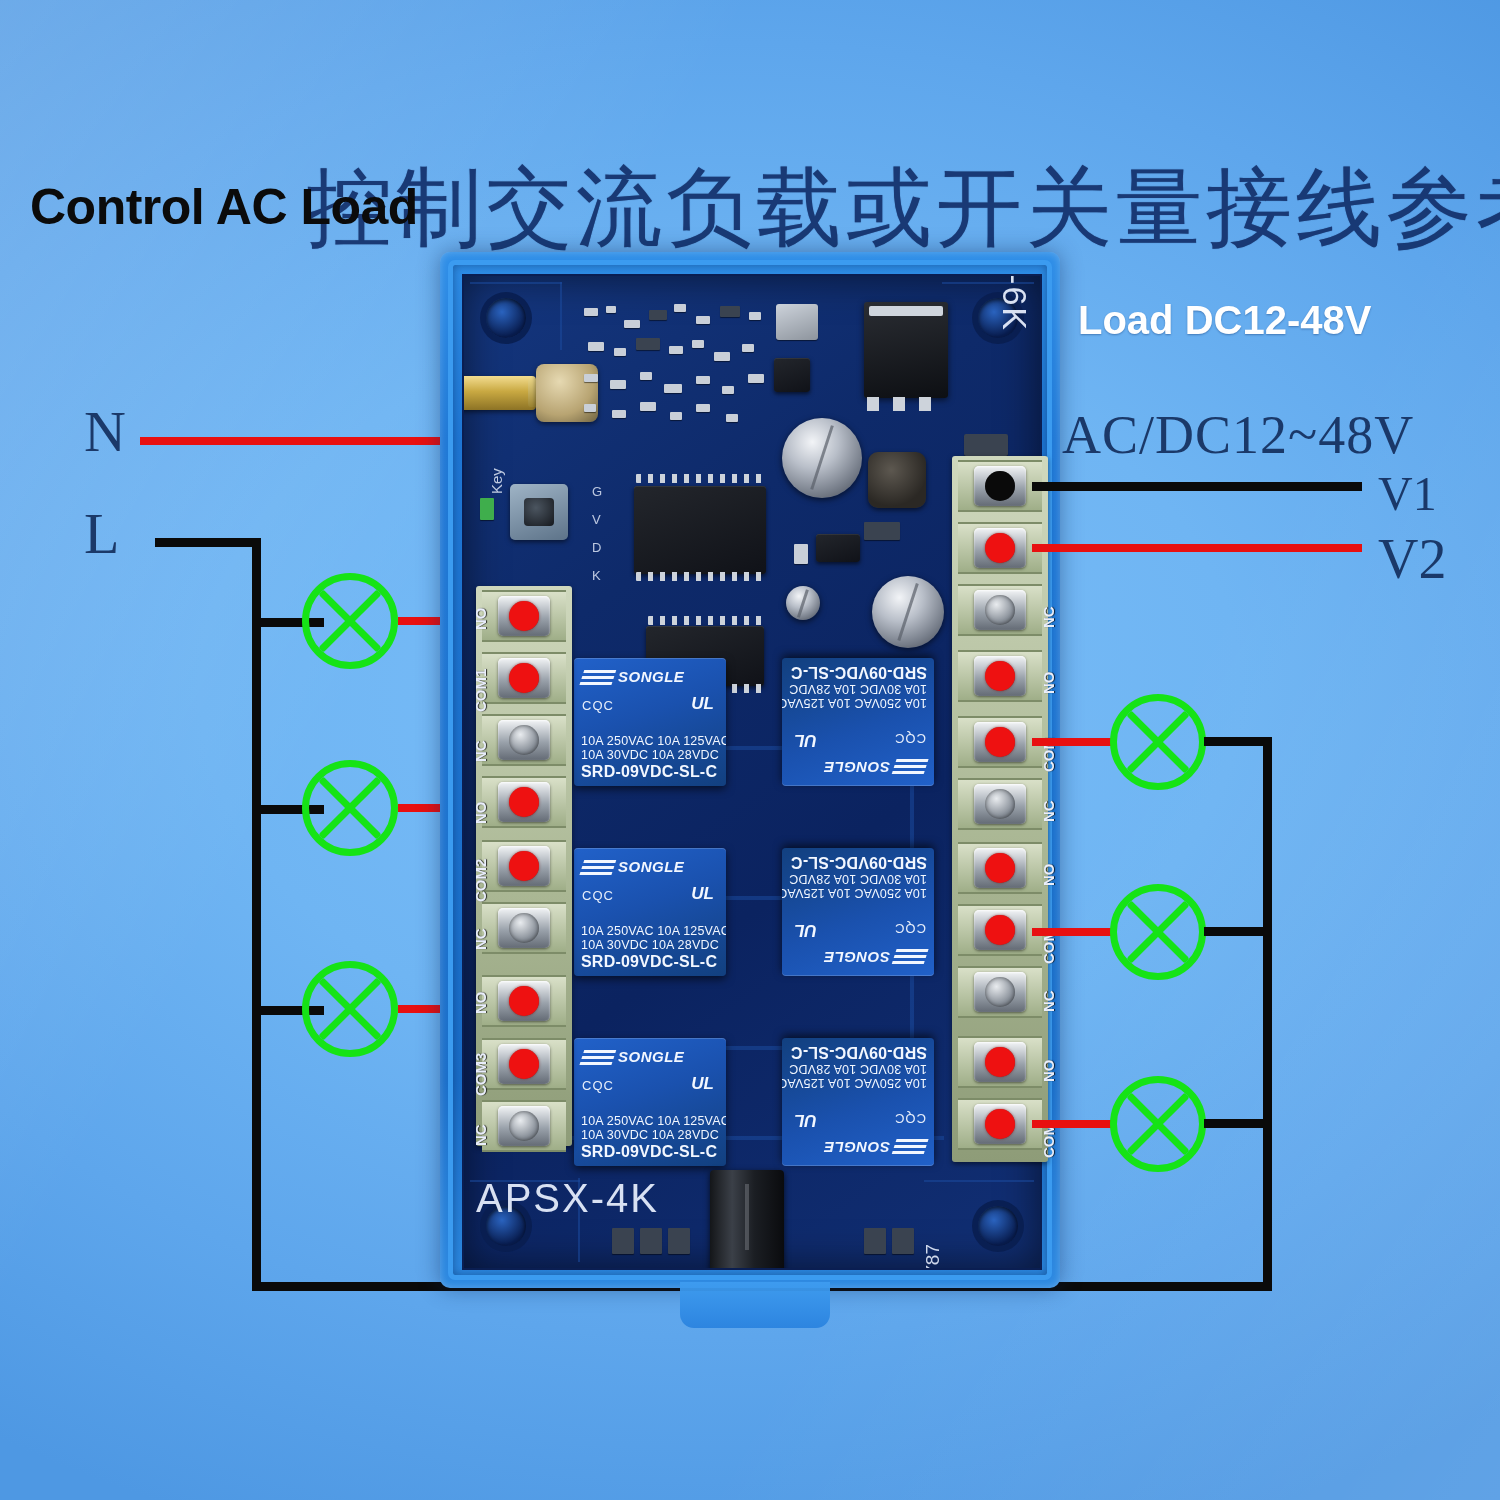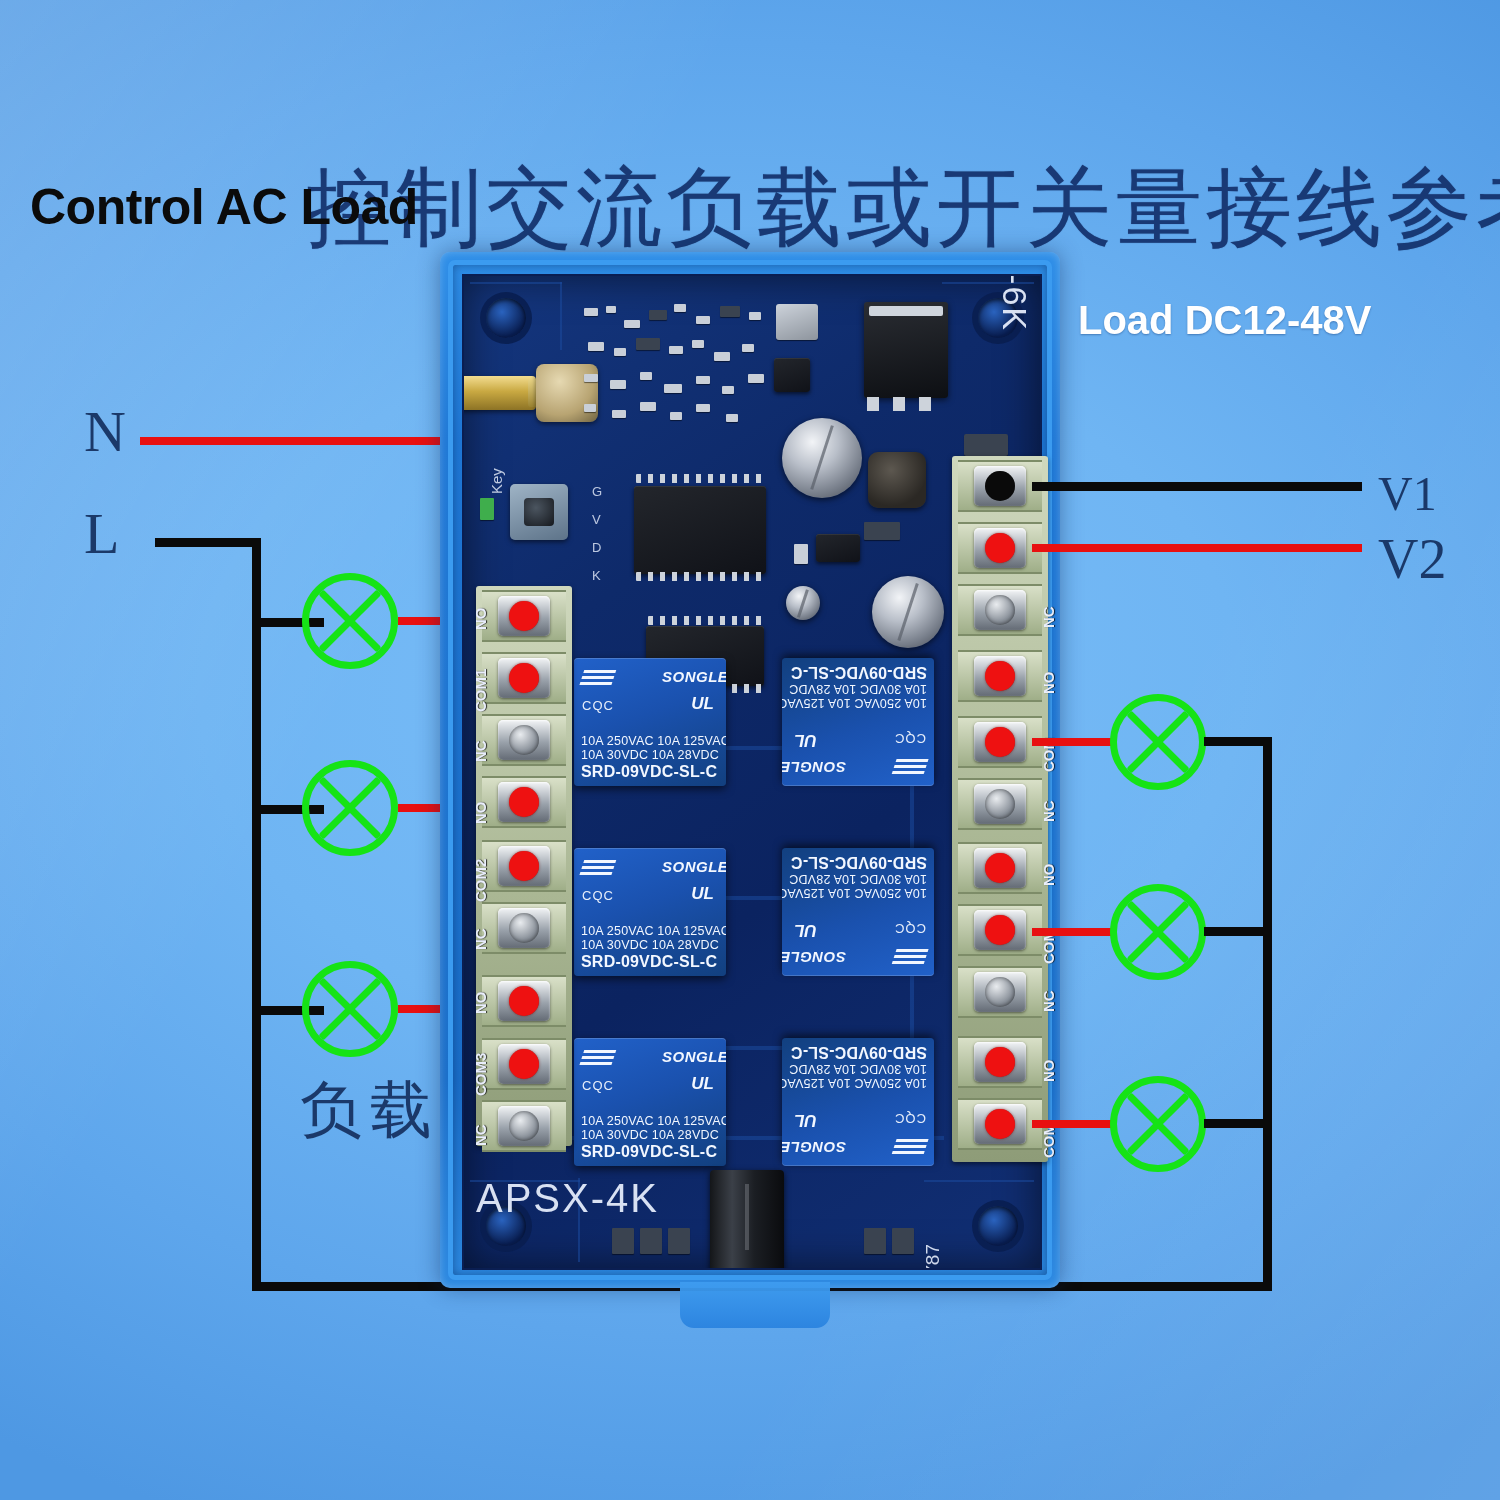--- a/index.html
+++ b/index.html
@@ -212,21 +212,21 @@
   }
 
   
   .relay{
     position:absolute;width:152px;height:128px;
     background:linear-gradient(160deg,#2161c9 0%,#1a51ae 45%,#12407f 100%);
     border-radius:4px;
     box-shadow:0 3px 8px rgba(0,0,0,.6), inset 0 1px 0 rgba(255,255,255,.18);
     color:#f2f7ff;overflow:hidden;
   }
-  .relay .brand{position:absolute;left:44px;top:10px;font-size:15px;font-style:italic;font-weight:bold;letter-spacing:.5px;margin-left:44px;}
+  .relay .brand{position:absolute;left:44px;top:10px;font-size:15px;font-style:italic;font-weight:bold;letter-spacing:.5px;}
   .relay .logo{position:absolute;left:8px;top:11px;width:32px;height:16px;
     background:repeating-linear-gradient(0deg,#f2f7ff 0 3px,transparent 3px 6px);
     transform:skewX(-18deg);}
   .relay .marks{position:absolute;left:8px;top:40px;font-size:13px;letter-spacing:1px;opacity:.95;}
   .relay .ul{position:absolute;right:12px;top:36px;font-size:17px;font-weight:bold;font-style:italic;}
   .relay .r1{position:absolute;left:7px;bottom:38px;font-size:12.5px;letter-spacing:.2px;white-space:nowrap;}
   .relay .r2{position:absolute;left:7px;bottom:24px;font-size:12.5px;letter-spacing:.2px;white-space:nowrap;}
   .relay .r3{position:absolute;left:7px;bottom:5px;font-size:16px;font-weight:bold;letter-spacing:.2px;white-space:nowrap;}
   .relay.flip{transform:rotate(180deg);}
 
@@ -254,25 +254,25 @@
     transform:translateX(-50%);background:rgba(200,205,212,.25);}
 </style>
 </head>
 <body>
 
 <div id="stage">
 
   <div class="txt" id="title-cn">控制交流负载或开关量接线参考图</div>
   <div class="txt" id="title-en">Control AC Load</div>
   <div class="txt" id="input-label">Load DC12-48V</div>
+  <div class="txt" id="acdc-label">AC/DC12~48V</div>
   <div class="txt" id="v1-label">V1</div>
   <div class="txt" id="v2-label">V2</div>
   <div class="txt" id="n-label">N</div>
   <div class="txt" id="l-label">L</div>
-  <div class="txt" id="fuzai-label">负载</div>
 
   <div class="wire wblack h" style="left:155px;top:538px;width:105px;"></div>
 
   <div class="wire wblack v" style="left:252px;top:538px;height:752px;"></div>
 
   <div class="wire wblack h" style="left:252px;top:1282px;width:1014px;"></div>
 
   <div class="wire wblack h" style="left:252px;top:618px;width:72px;"></div>
   <div class="wire wblack h" style="left:252px;top:805px;width:72px;"></div>
   <div class="wire wblack h" style="left:252px;top:1006px;width:72px;"></div>

